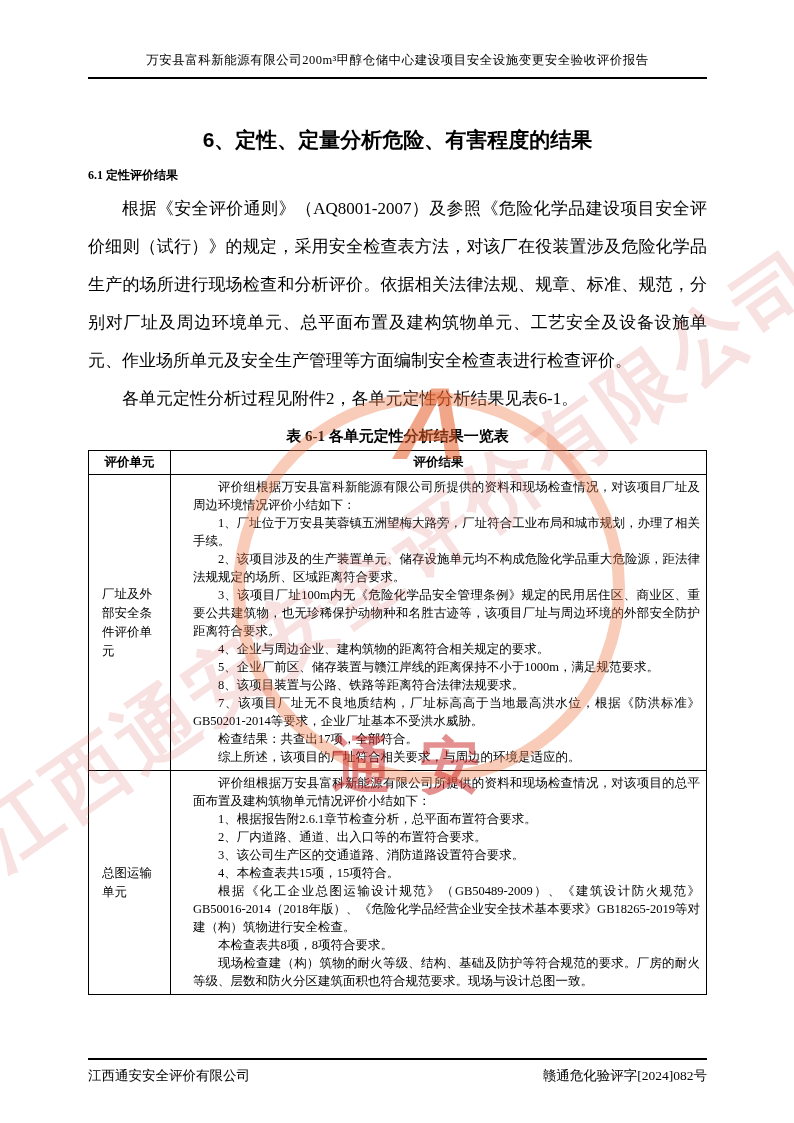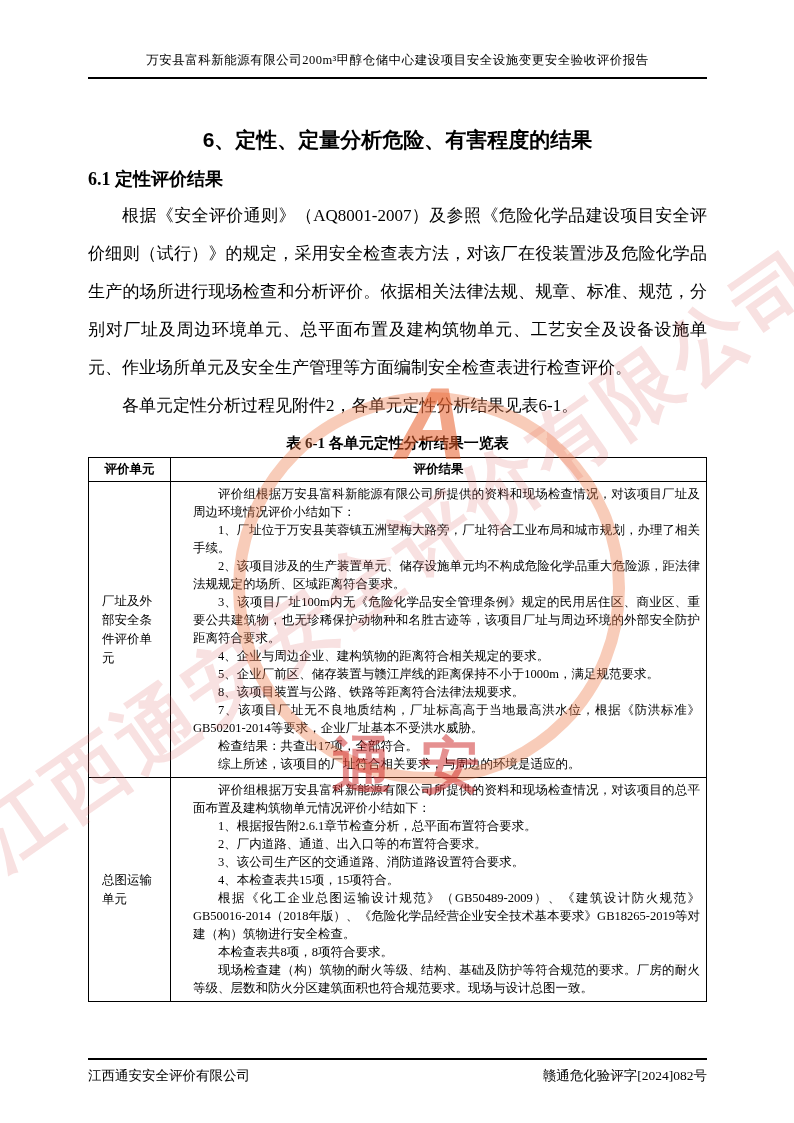--- a/index.html
+++ b/index.html
@@ -29,21 +29,21 @@
   }
   .doc-title {
     text-align:center;
     font-family:"Liberation Sans","DejaVu Sans",sans-serif;
     font-weight:bold;
     font-size:21px;
     margin-bottom:13px;
   }
   .section-heading {
     font-weight:bold;
-    font-size:18px;
+    font-size:12px;
     margin-bottom:6px;
   }
   .para {
     font-size:17px;
     line-height:38px;
     text-indent:2em;
     text-align:justify;
   }
   .table-caption {
     text-align:center;

